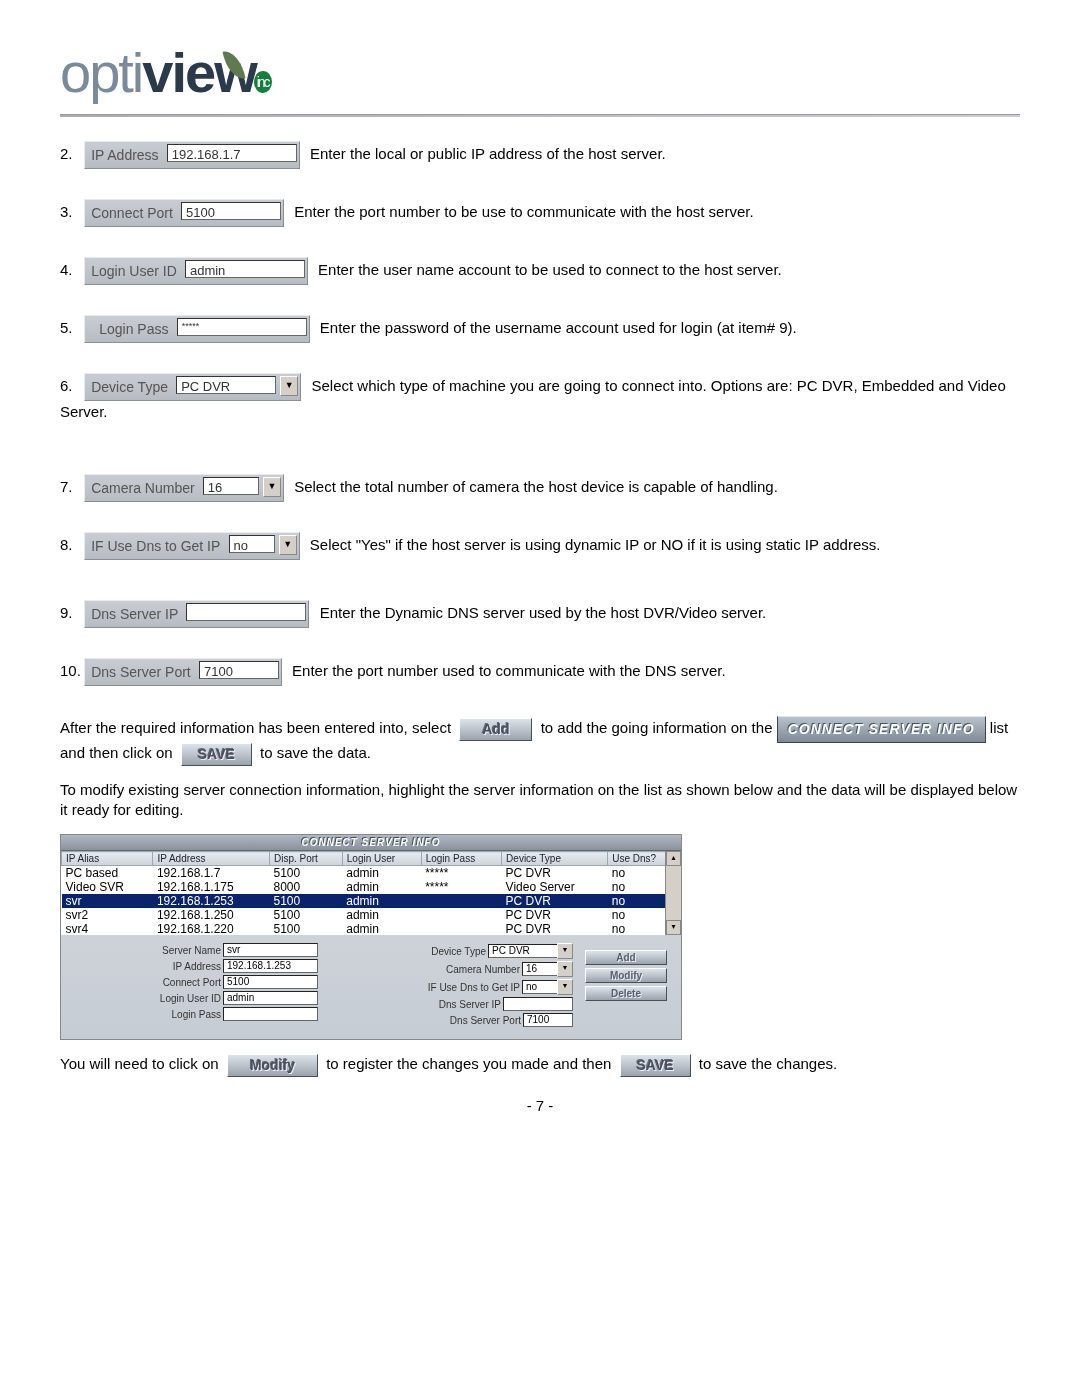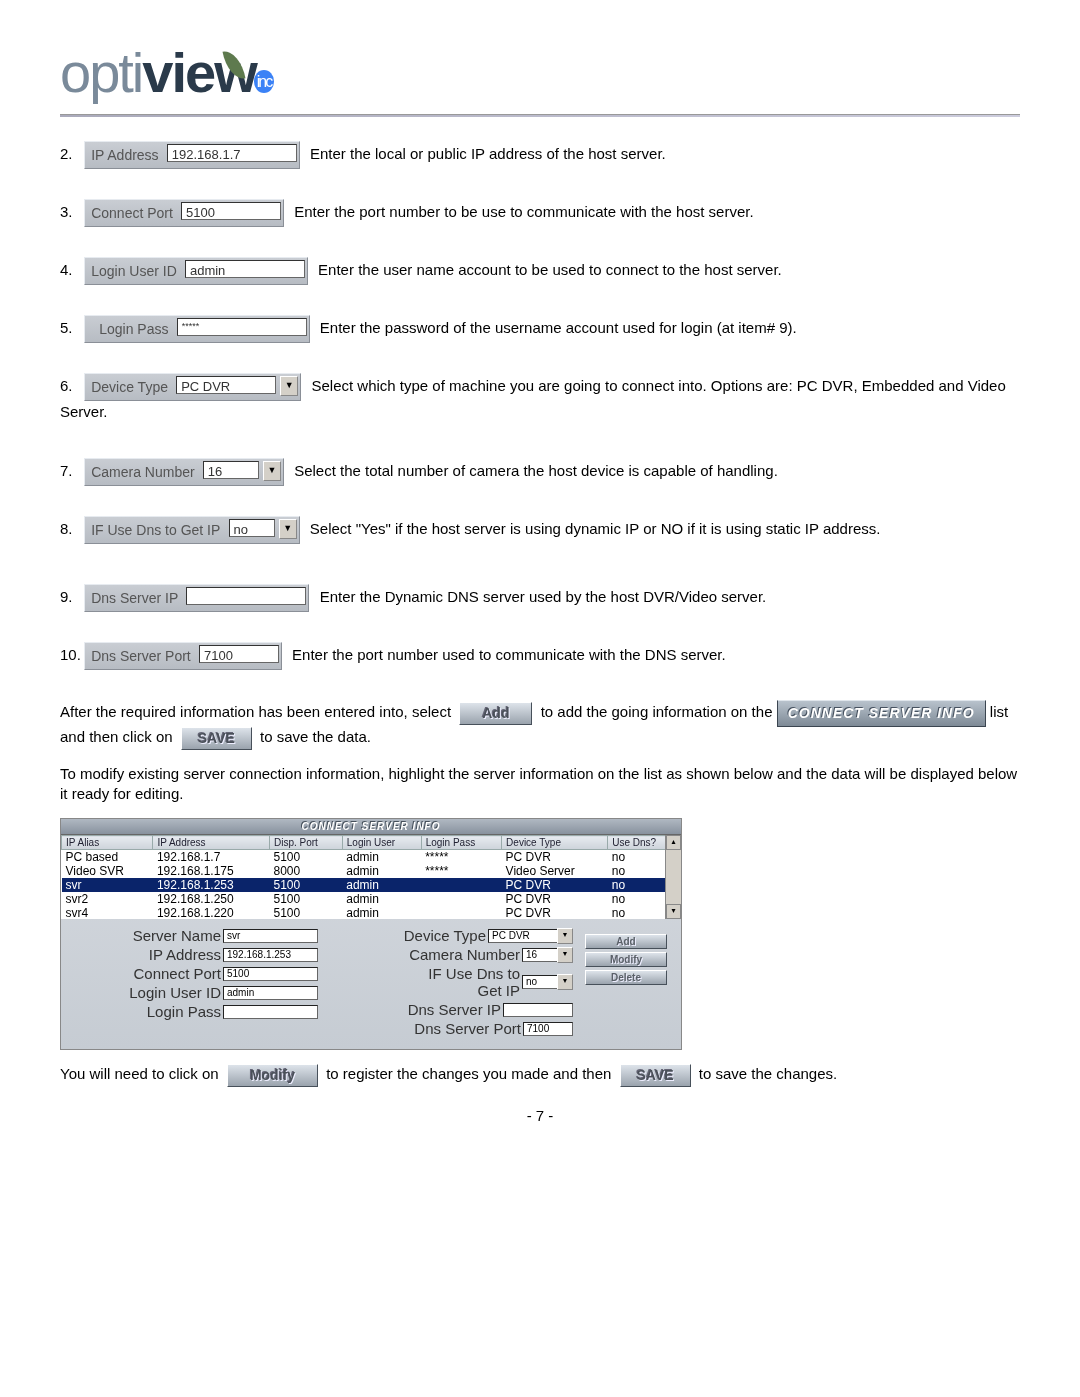--- a/index.html
+++ b/index.html
@@ -16,22 +16,22 @@
     font-size: 56px;
     font-weight: 400;
     color: #4a5a6a;
     letter-spacing: -2px;
     margin-bottom: 10px;
     position: relative;
   }
   .logo .thin { font-weight: 300; color:#7a8a9a;}
   .logo .bold { font-weight: 900; color:#2a3a4a;}
   .logo .inc {
-    font-size:16px;
-    background:#3b82f6;
+    font-size:14px;
+    background:#15803d;
     color:#fff;
     border-radius:50%;
     padding:3px 3px;
     vertical-align: baseline;
     position: relative;
     top:-5px;
     left:-2px;
   }
   .leaf {
     position:absolute;
@@ -186,21 +186,21 @@
   }
   .scrollv .arr.bot{position:absolute;bottom:0;}
   .formarea {
     padding:6px 10px 10px 10px;
     display:flex;
   }
   .formcol { flex:1; }
   .formrow { margin:2px 0; text-align:right; padding-right:8px;}
   .formrow .fl {
     display:inline-block;
-    font-size:15px;
+    font-size:10px;
     color:#333;
     margin-right:2px;
     vertical-align:middle;
     width:95px;
     text-align:right;
   }
   .formrow .fi {
     display:inline-block;
     background:#fff;
     border:1px solid #666;
@@ -281,21 +281,21 @@
 <div class="item">
   <span class="num">6.</span>
   <span class="widget">
     <span class="wlabel">Device Type</span>
     <span class="wfield" style="width:100px">PC DVR</span>
     <span class="wdd">▼</span>
   </span>
   <span> Select which type of machine you are going to connect into. Options are: PC DVR, Embedded and Video Server.</span>
 </div>
 
-<div class="item" style="margin-top:36px">
+<div class="item" style="margin-top:52px">
   <span class="num">7.</span>
   <span class="widget">
     <span class="wlabel">Camera Number</span>
     <span class="wfield" style="width:56px">16</span>
     <span class="wdd">▼</span>
   </span>
   <span> Select the total number of camera the host device is capable of handling.</span>
 </div>
 
 <div class="item">

